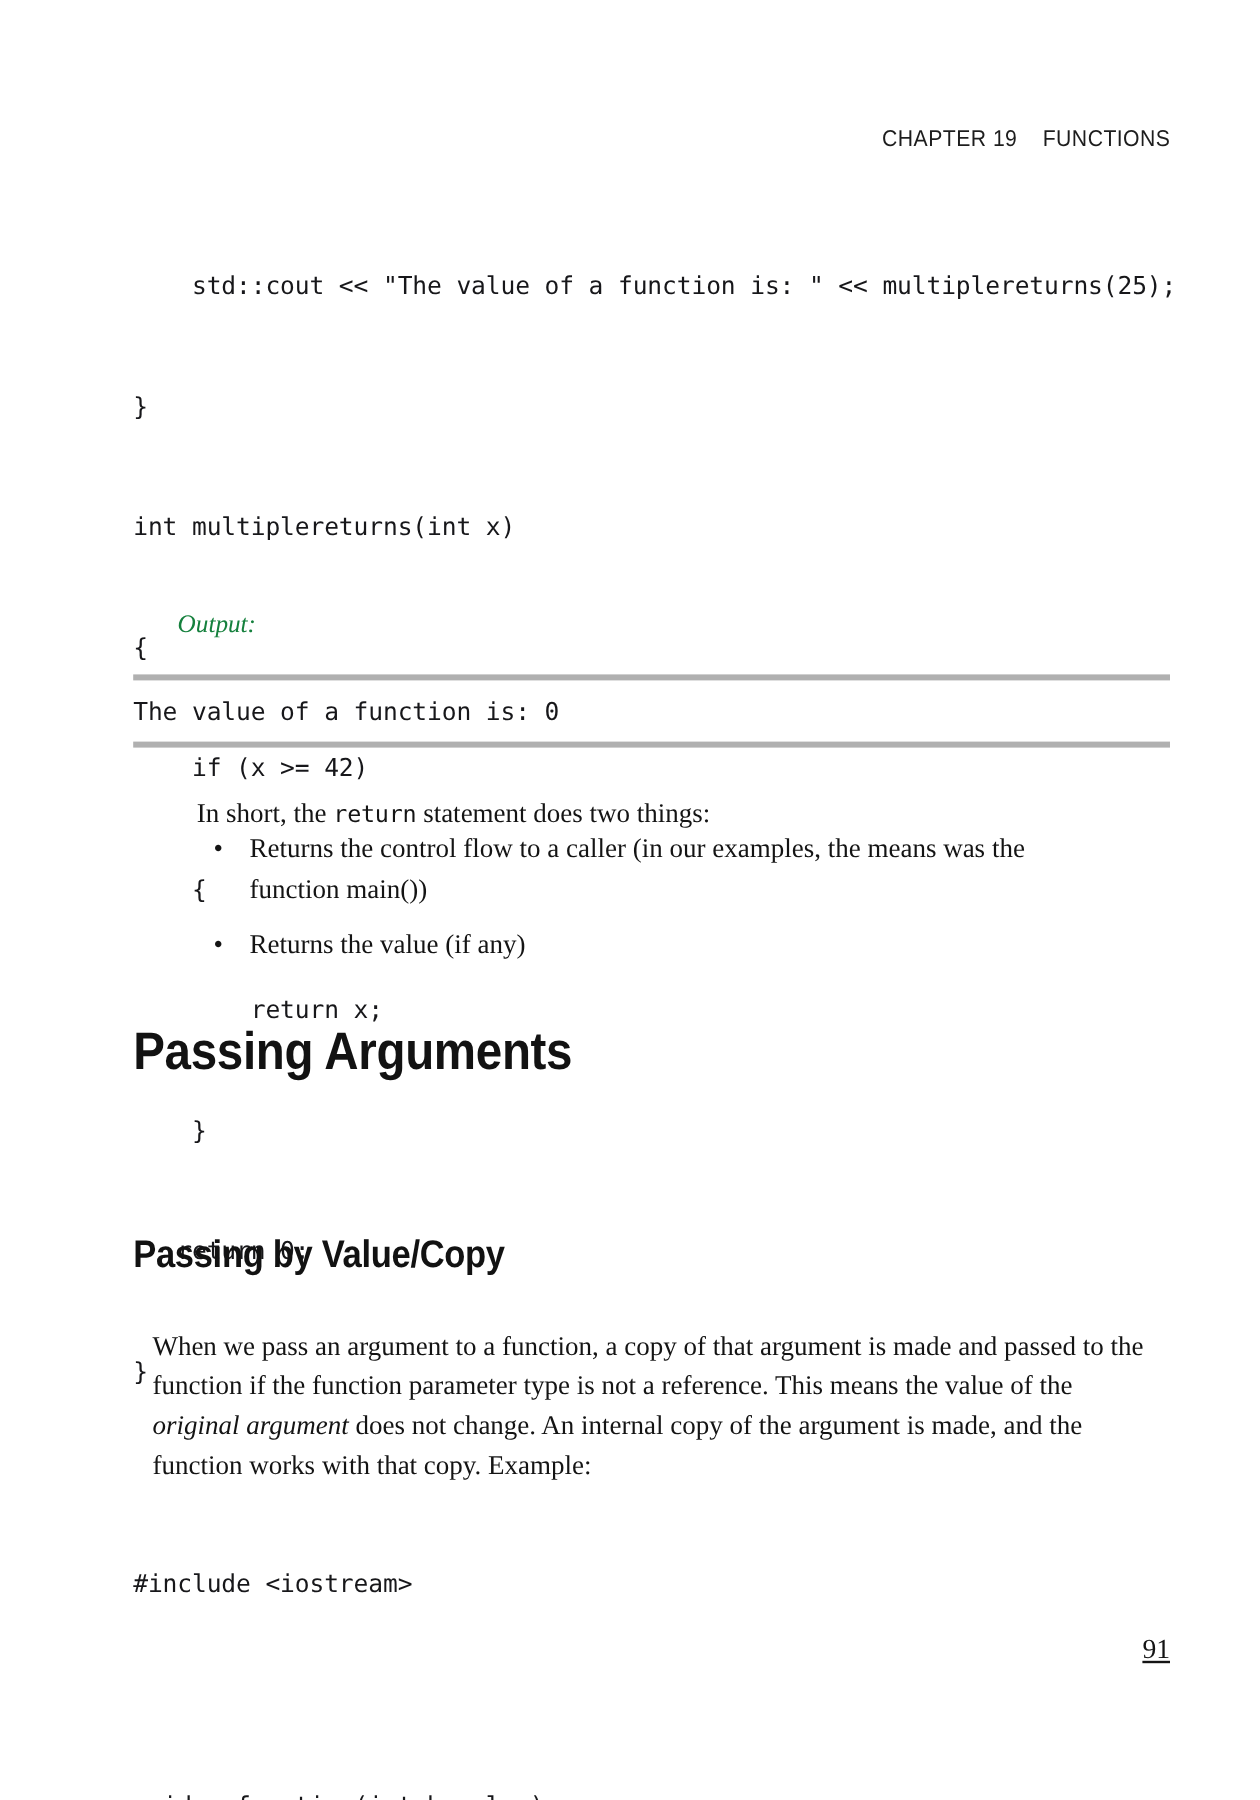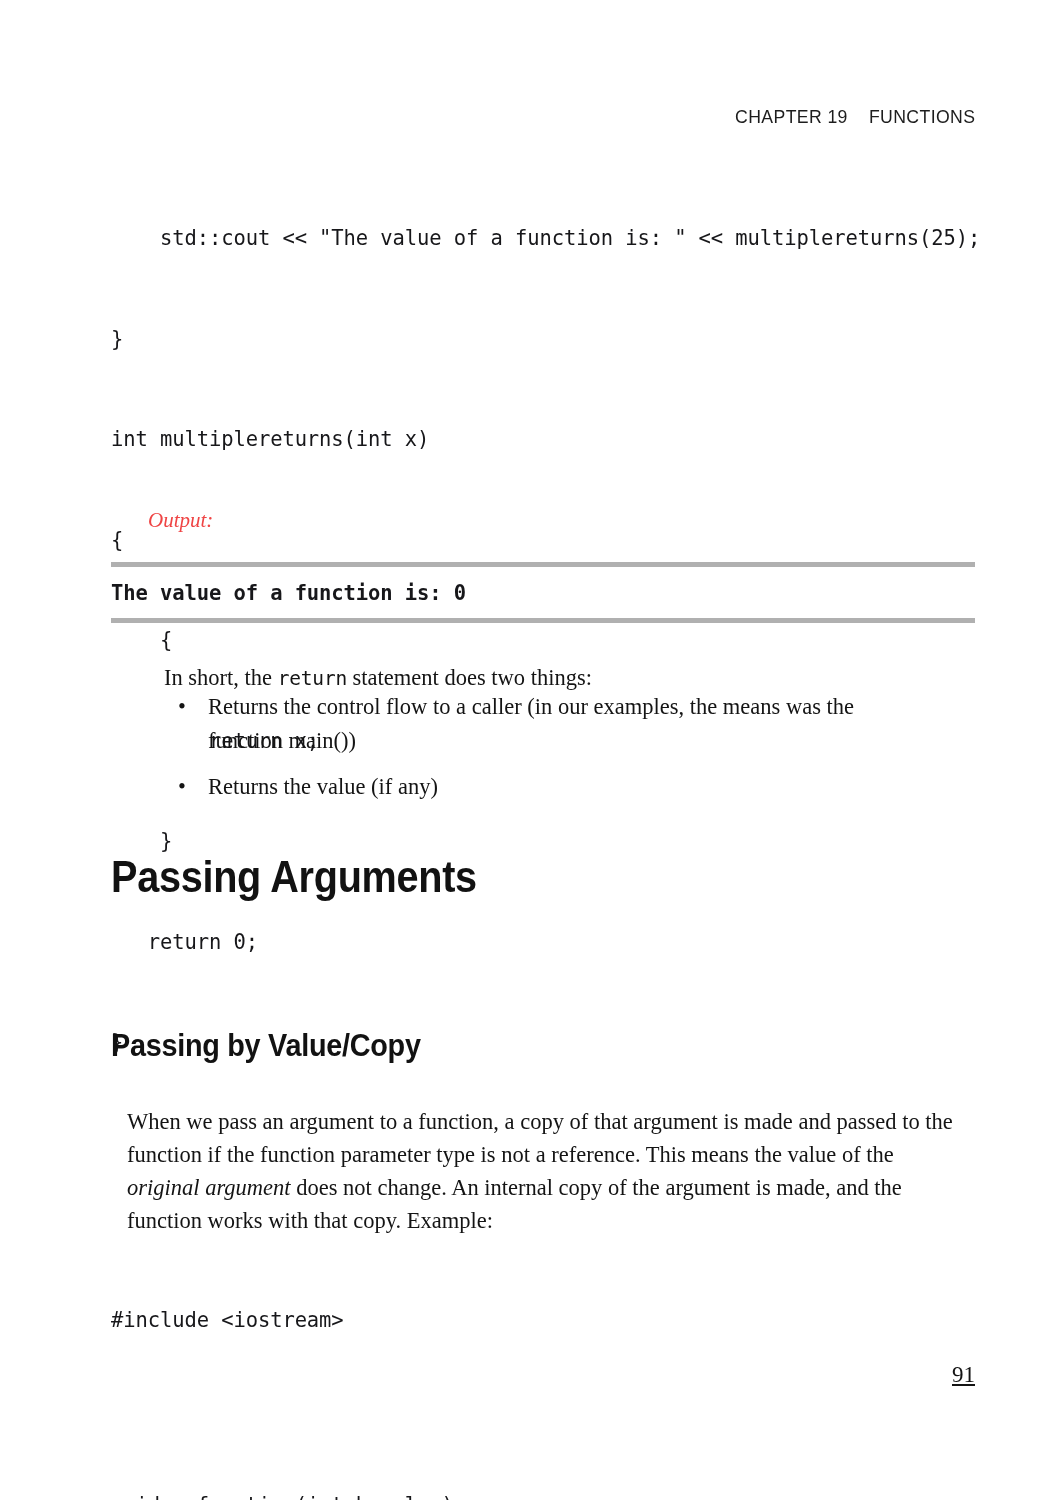--- a/index.html
+++ b/index.html
@@ -53,21 +53,21 @@
   .code-line {
     white-space: pre;
     height: 33.5px;
   }
 
   
   .output-label {
     font-family: "Liberation Serif", serif;
     font-style: italic;
     font-size: 21px;
-    color: #ef4444;
+    color: #15803d;
     margin-left: 37px;
   }
 
   
   .output-box {
     width: 864px;
     border-top: 5px solid #b0b0b0;
     border-bottom: 5px solid #b0b0b0;
     padding: 13px 0 12px 0;
     box-sizing: content-box;
@@ -154,33 +154,34 @@
 <div class="page">
 
   <div class="running-head">CHAPTER 19    FUNCTIONS</div>
 
   <div class="pos" style="left:111px; top:155px;">
     <div class="code-block">
       <div class="code-line">    std::cout &lt;&lt; "The value of a function is: " &lt;&lt; multiplereturns(25);</div>
       <div class="code-line">}</div>
       <div class="code-line">int multiplereturns(int x)</div>
       <div class="code-line">{</div>
+      <div class="code-line">    if (x &gt;= 42)</div>
       <div class="code-line">    {</div>
       <div class="code-line">        return x;</div>
       <div class="code-line">    }</div>
       <div class="code-line">   return 0;</div>
       <div class="code-line">}</div>
     </div>
   </div>
 
   <div class="pos" style="left:111px; top:508px;">
     <span class="output-label">Output:</span>
   </div>
 
-  <div class="pos" style="left:111px; top:562px;font-weight:bold;">
+  <div class="pos" style="left:111px; top:562px;">
     <div class="output-box">
       <div class="output-text">The value of a function is: 0</div>
     </div>
   </div>
 
   <div class="pos" style="left:111px; top:645px; width:864px;">
     <p class="body indented"><span>In short, the </span><span class="mono-inline">return</span><span> statement does two things:</span></p>
   </div>
 
   <div class="pos" style="left:111px; top:690px; width:800px;">

